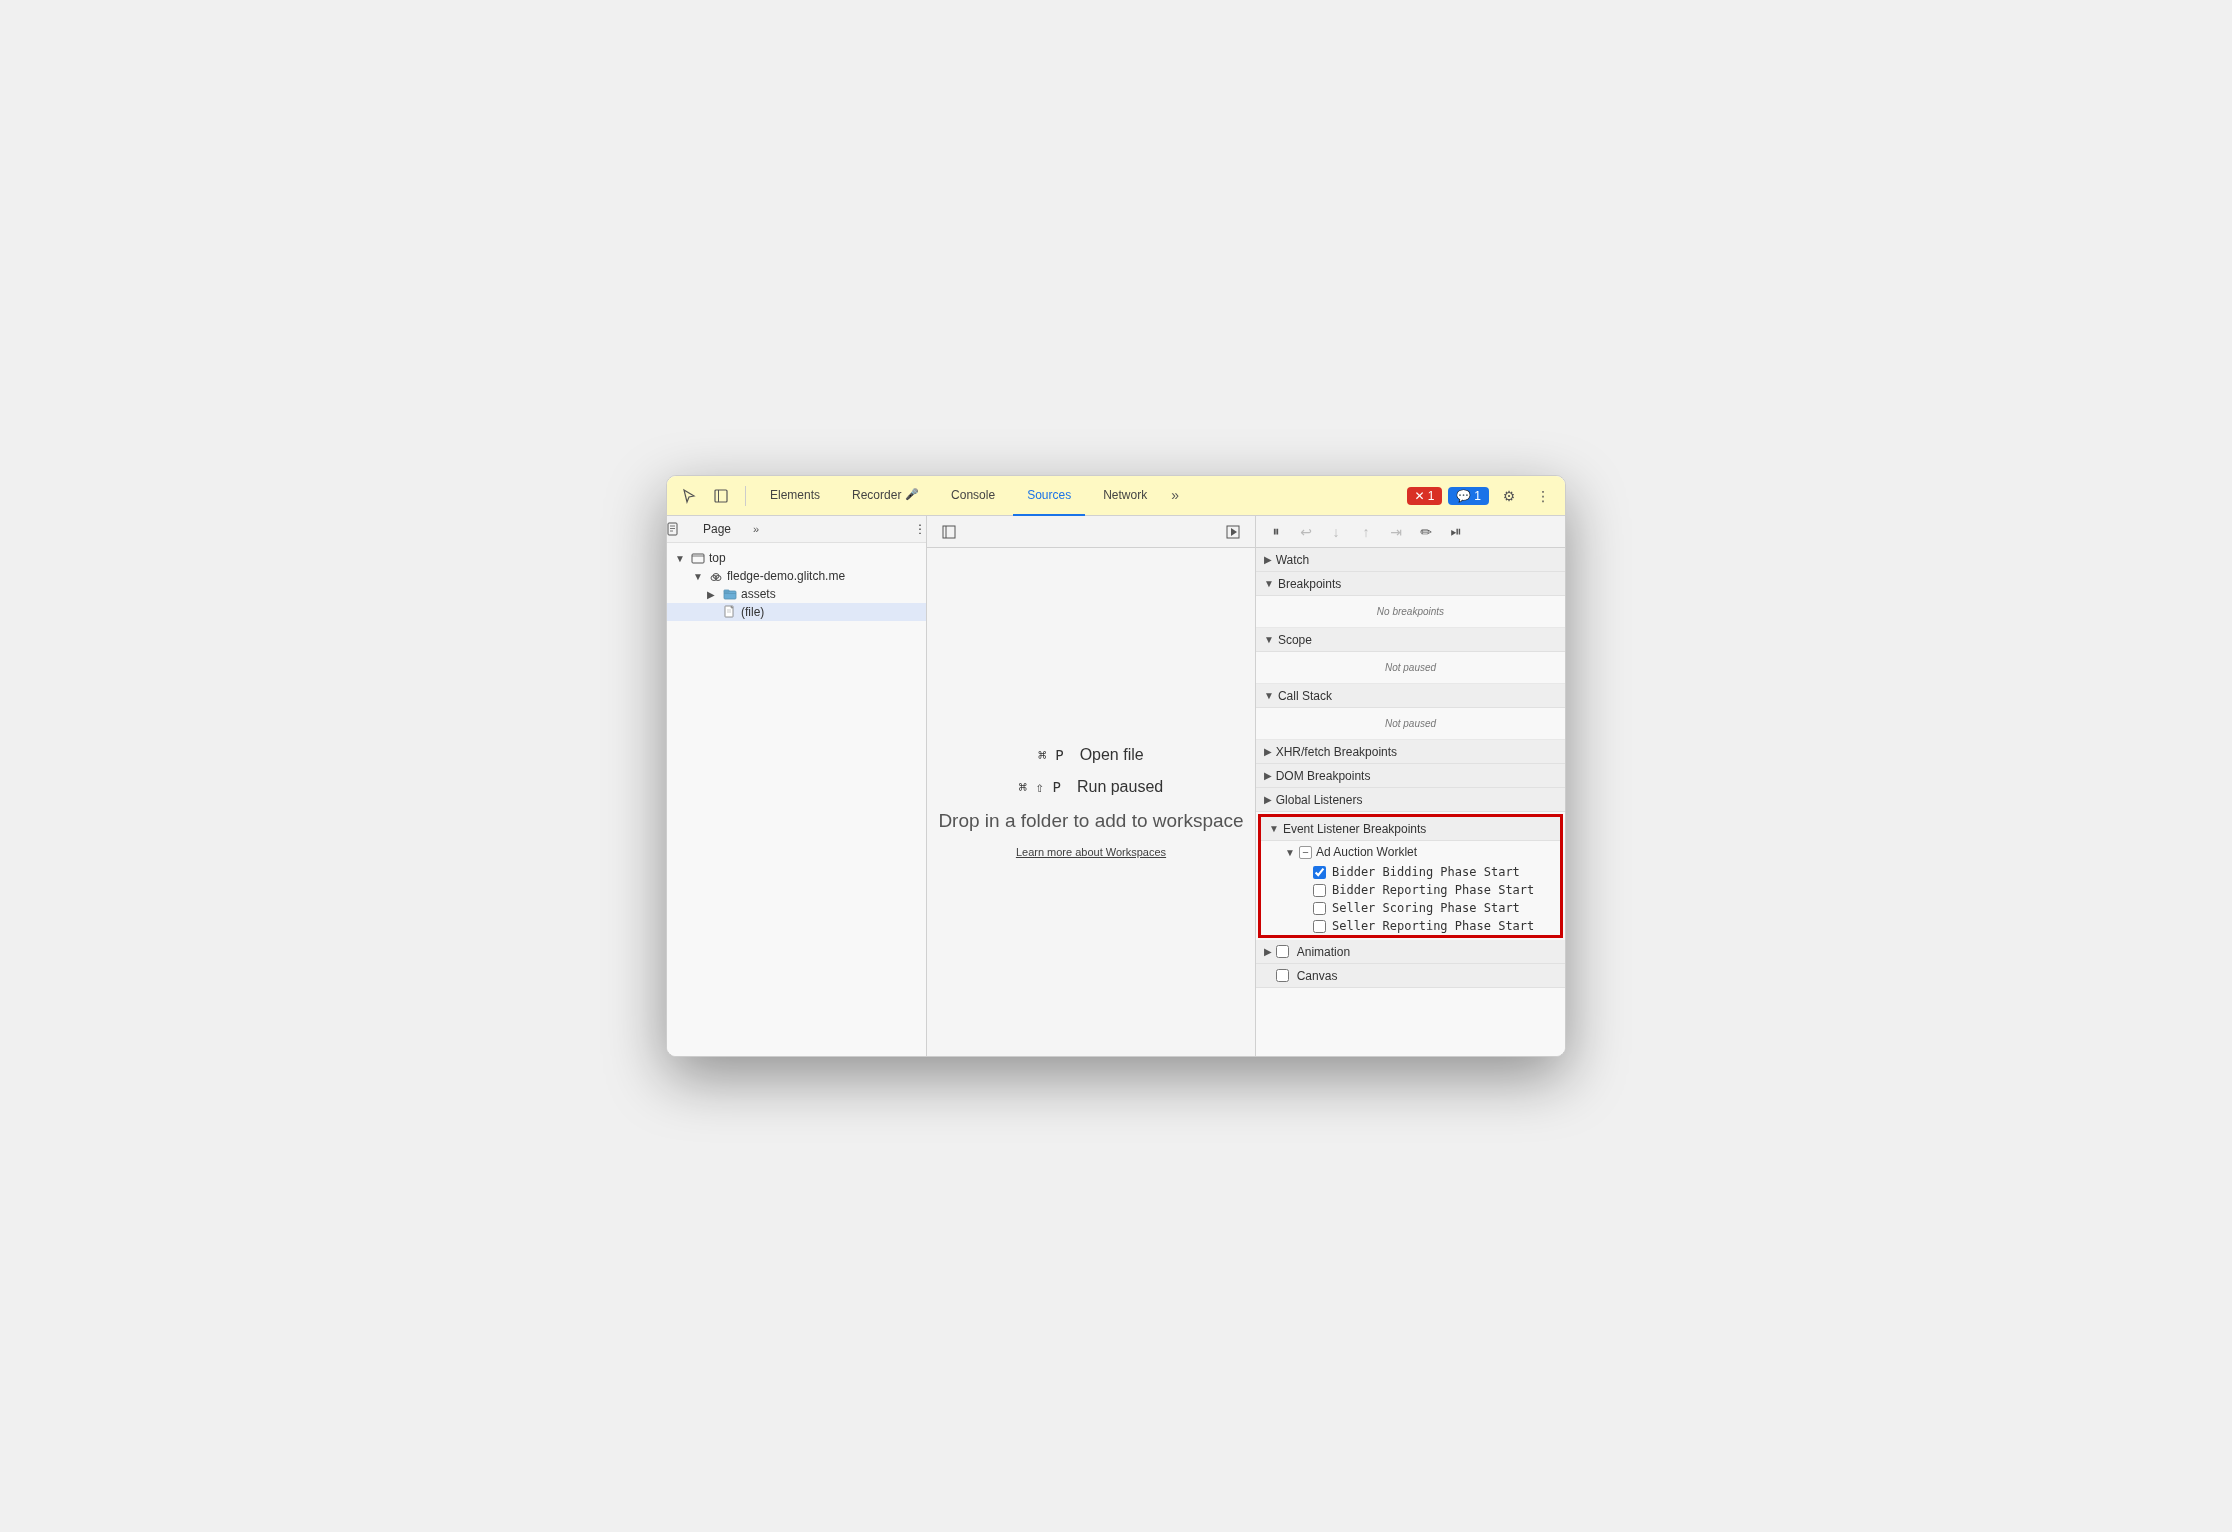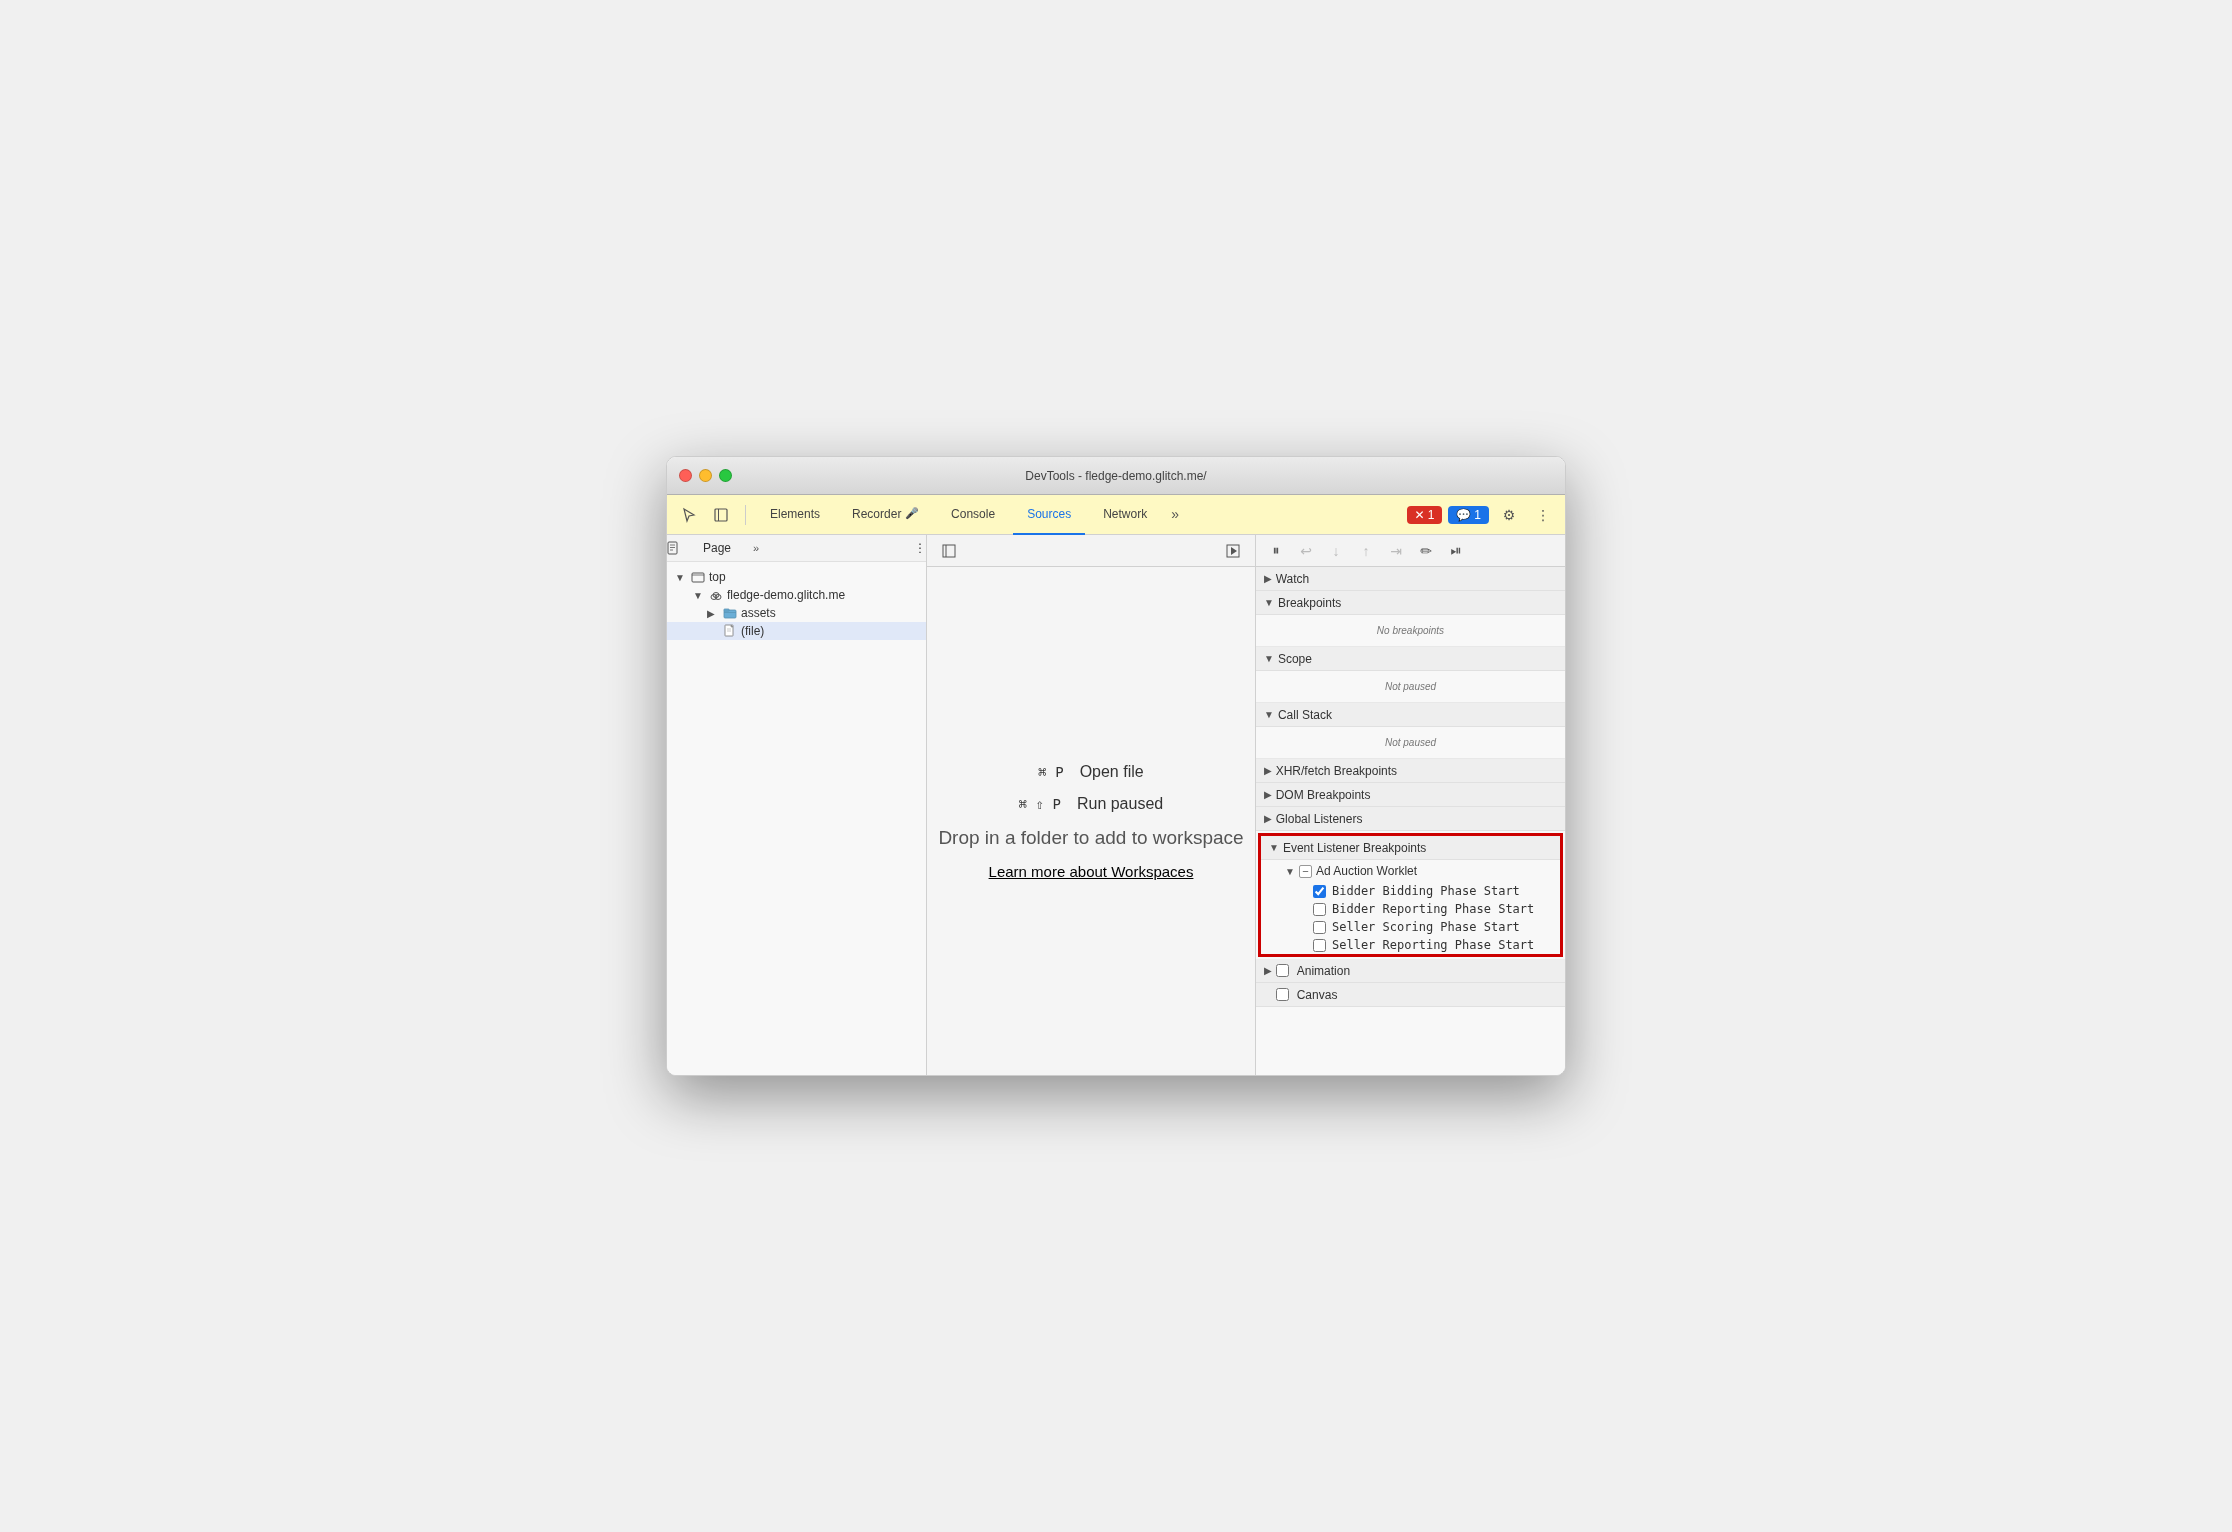--- a/index.html
+++ b/index.html
@@ -210,24 +210,24 @@
     }
     .shortcut-label {
       font-size: 16px;
       color: #333;
     }
     .drop-text {
       font-size: 19px;
       color: #555;
     }
     .workspace-link {
-      color: #000000;
+      color: #404040;
       text-decoration: underline;
       cursor: pointer;
-      font-size: 15px;
+      font-size: 11px;
     }
     
     .right-panel {
       width: 310px;
       border-left: 1px solid #d0d0d0;
       display: flex;
       flex-direction: column;
       background: #f8f8f8;
       overflow-y: auto;
     }
@@ -321,28 +321,20 @@
       font-size: 11px;
       color: #555;
       border-radius: 2px;
     }
   </style>
 </head>
 <body>
 
 <div class="window">
 
-  <div class="titlebar">
-    <div class="traffic-lights">
-      <div class="traffic-light red"></div>
-      <div class="traffic-light yellow"></div>
-      <div class="traffic-light green"></div>
-    </div>
-    <div class="titlebar-title">DevTools - fledge-demo.glitch.me/</div>
-  </div>
 
   <div class="toolbar">
     <div class="toolbar-icon">
       <svg width="16" height="16" viewBox="0 0 16 16" fill="none">
         <path d="M3 2l10 6-5 1-2 5z" stroke="#555" stroke-width="1.2" fill="none"></path>
       </svg>
     </div>
     <div class="toolbar-icon">
       <svg width="16" height="16" viewBox="0 0 16 16">
         <rect x="2" y="2" width="12" height="12" rx="1" stroke="#555" stroke-width="1.2" fill="none"></rect>

